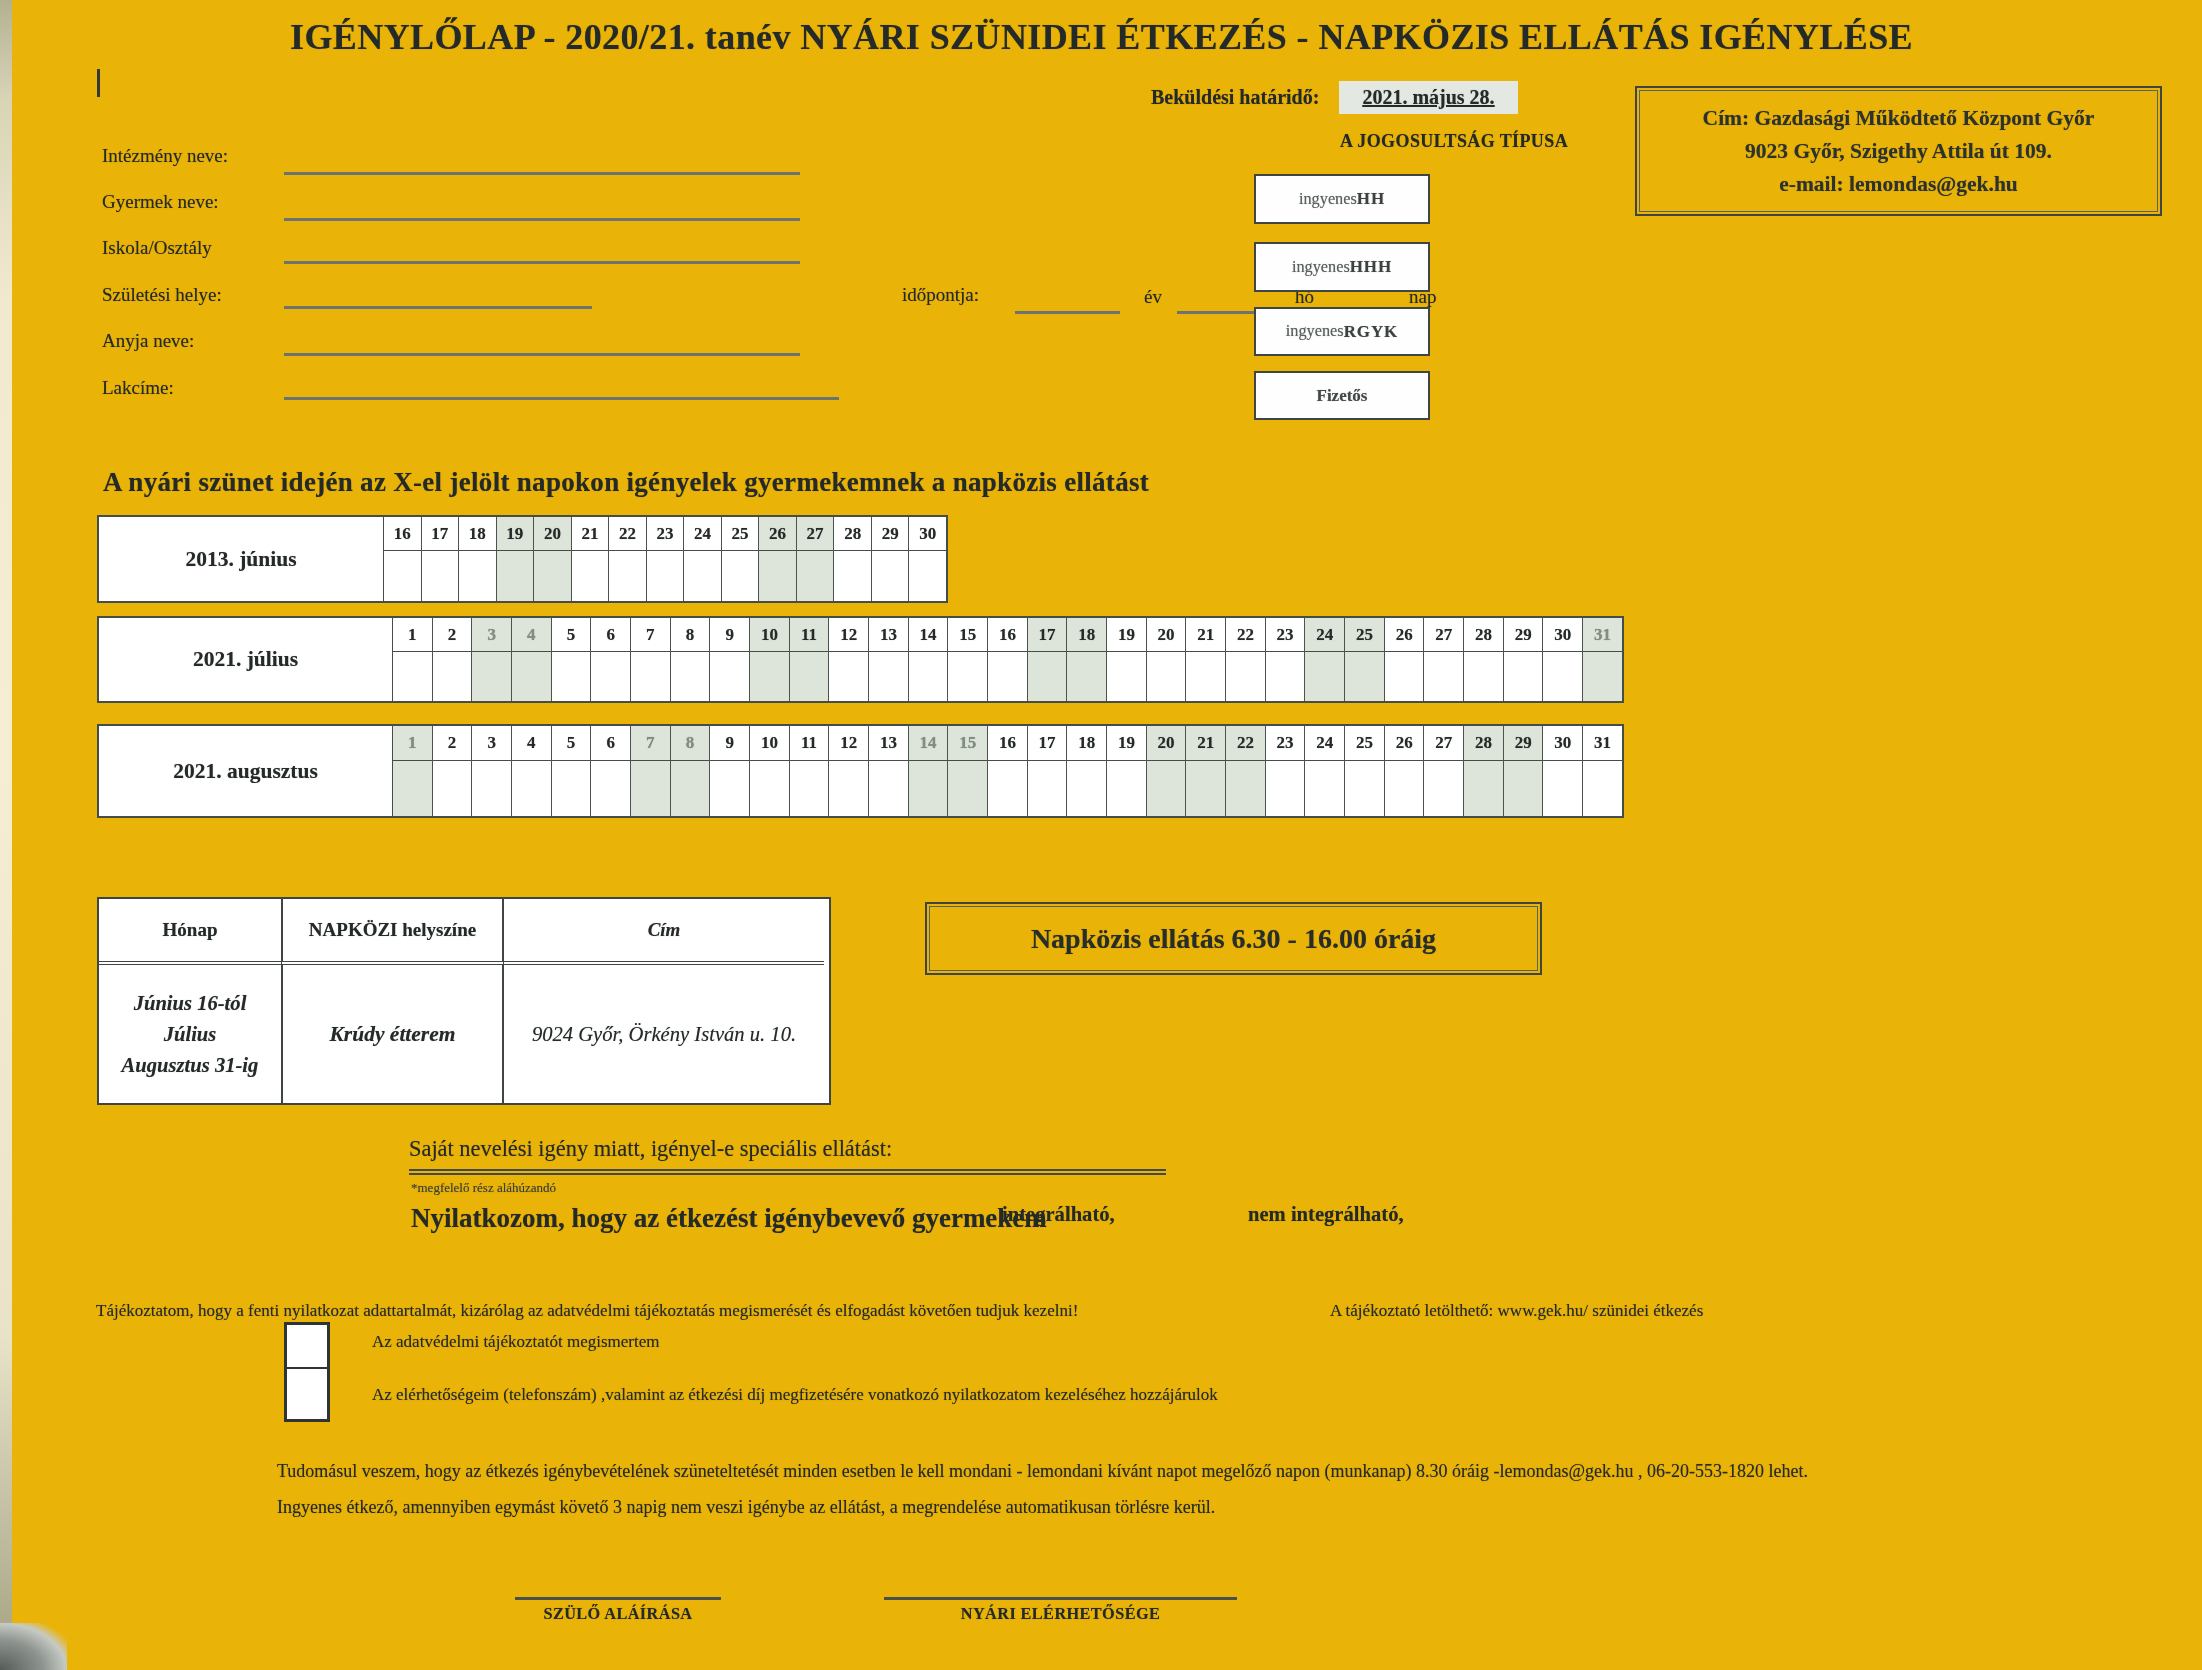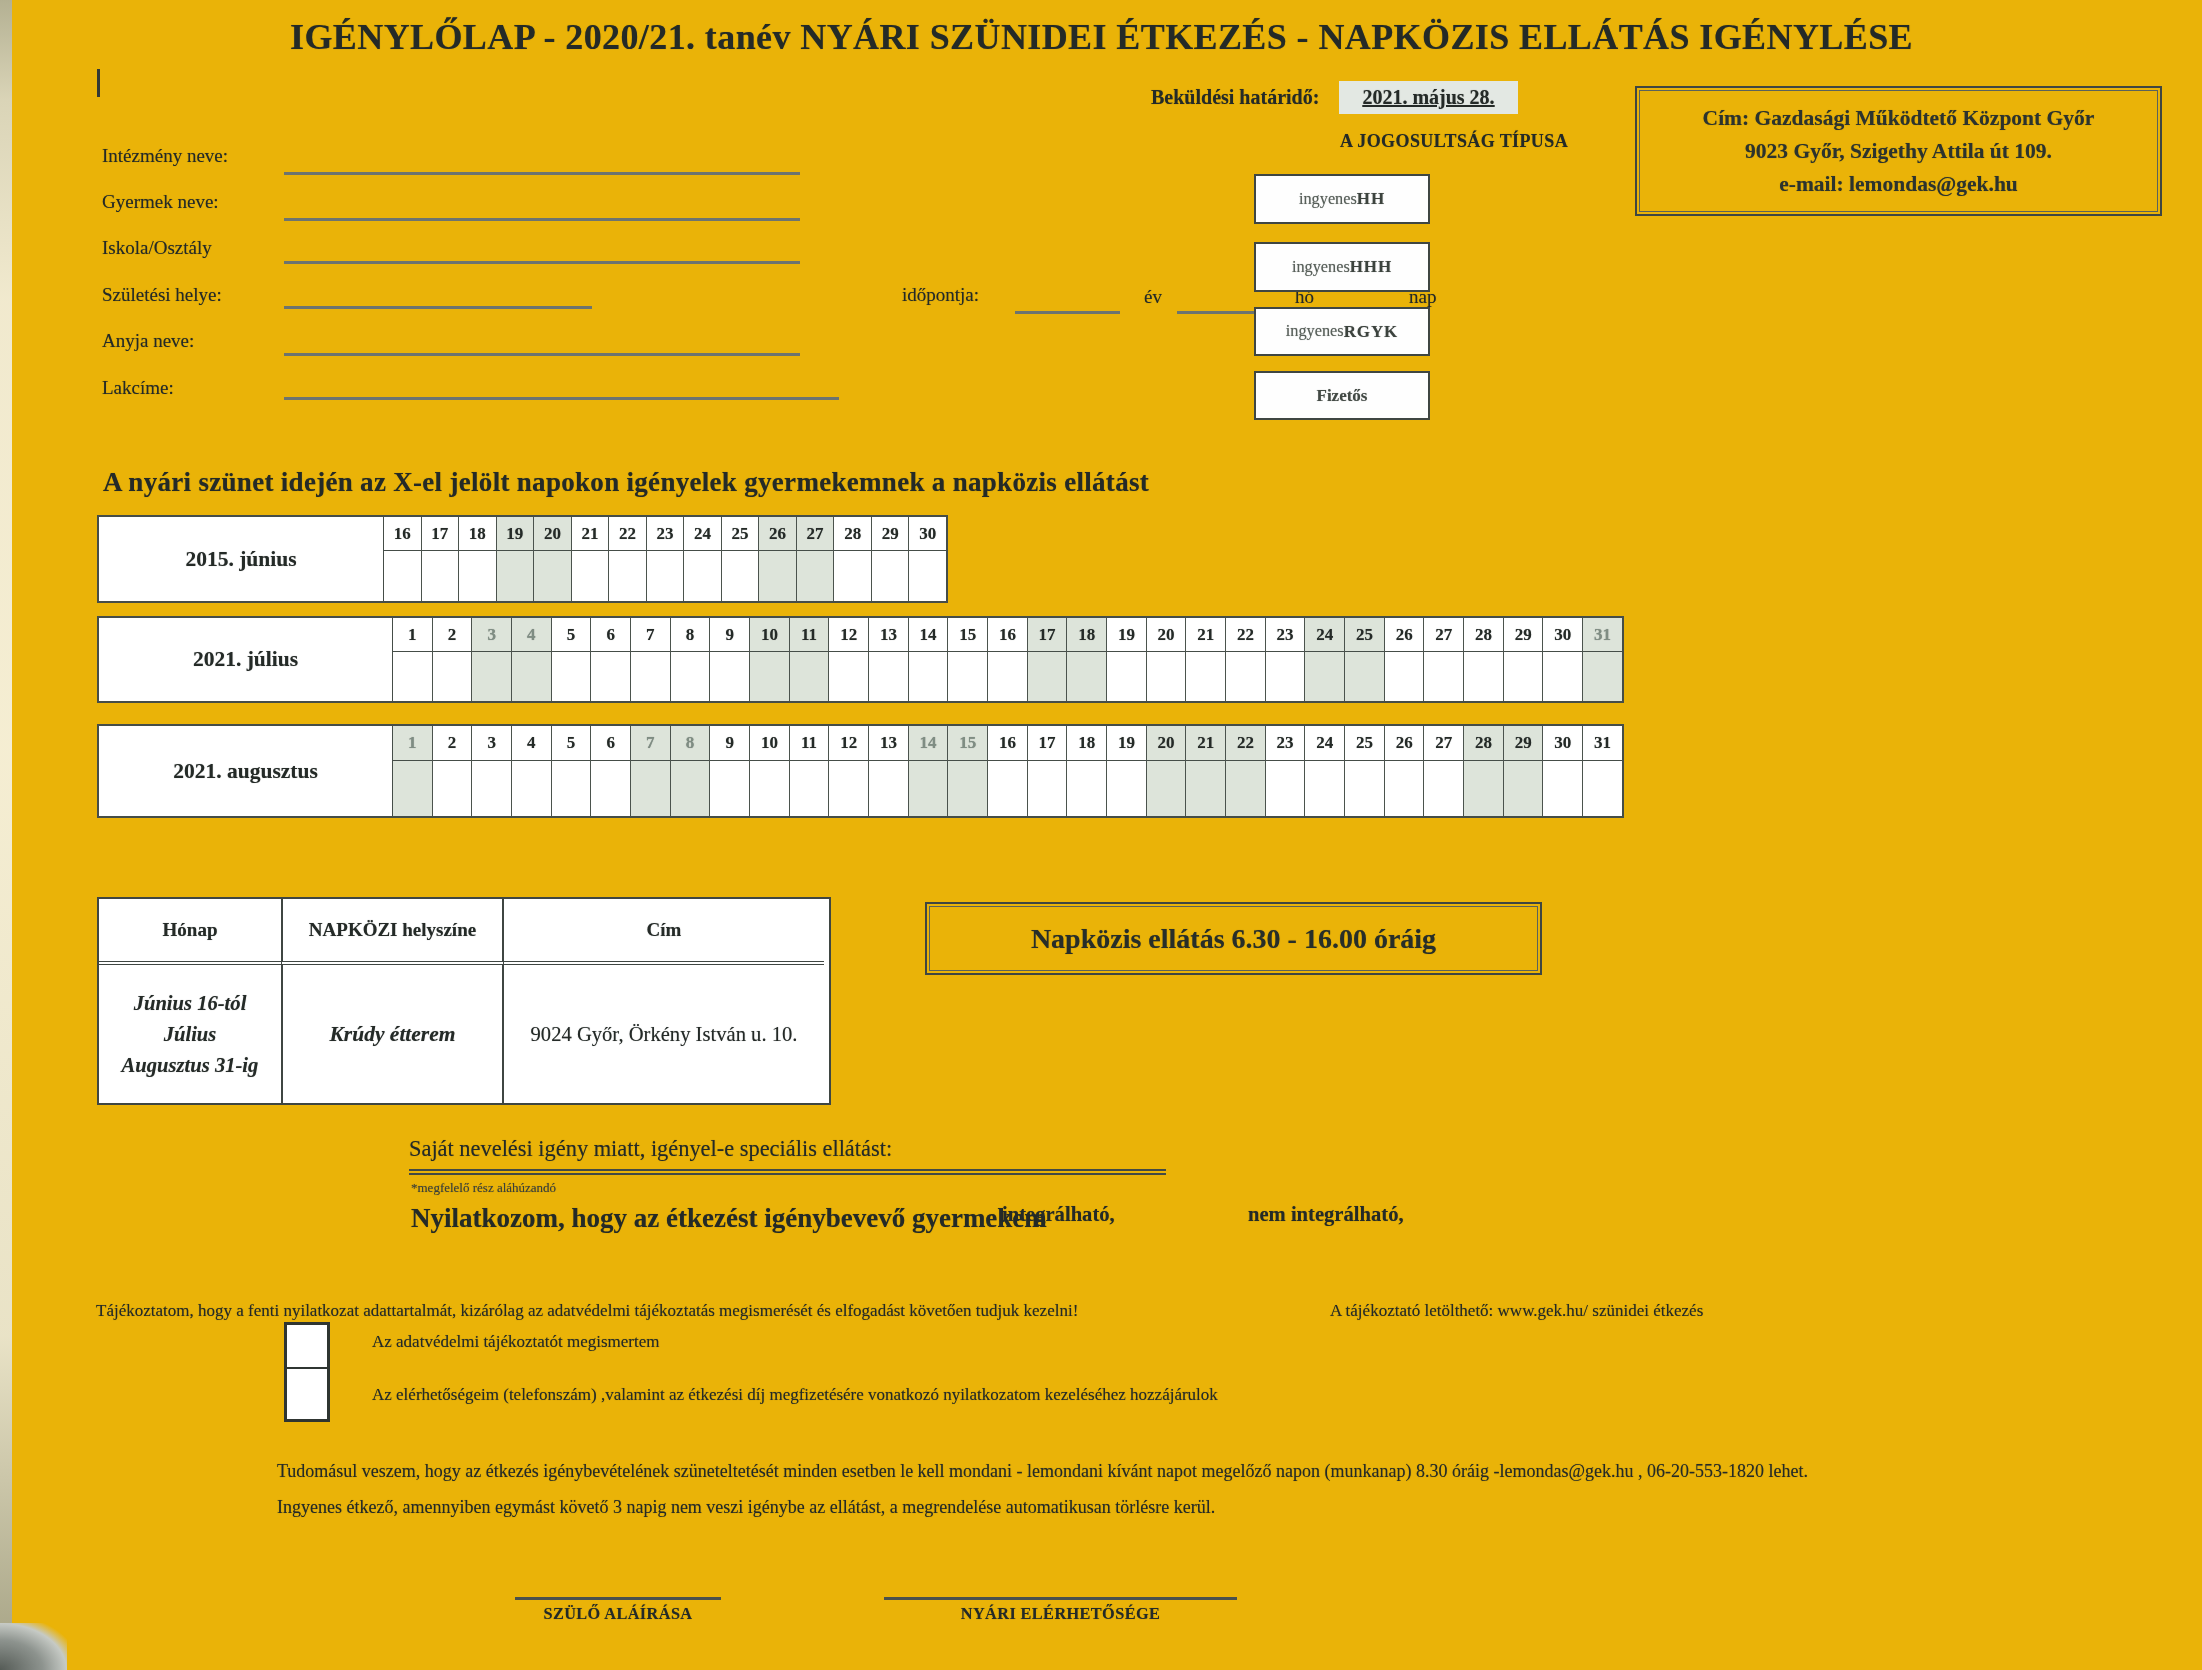--- a/index.html
+++ b/index.html
@@ -63,21 +63,21 @@
   #cal-0 .day-num{height:33px;} #cal-0 .day-box{height:50px;}
   #cal-1{left:97px;top:616px;width:1523px;} #cal-1 .cal-label{width:293px;}
   #cal-1 .day-num{height:33px;} #cal-1 .day-box{height:49px;}
   #cal-2{left:97px;top:724px;width:1523px;} #cal-2 .cal-label{width:293px;}
   #cal-2 .day-num{height:34px;} #cal-2 .day-box{height:55px;}
 
   
   .loc{left:97px;top:897px;width:730px;border:2.6px solid #3f4642;background:#fff;}
   .loc-row{display:flex;}
   .loc-cell{display:flex;flex-direction:column;align-items:center;justify-content:center;text-align:center;}
-  .loc-c1{width:182px;} .loc-c2{width:219px;border-left:2.6px solid #3f4642;border-right:2.6px solid #3f4642;} .loc-c3{width:320px;}
+  .loc-c1{width:182px;} .loc-c2{width:219px;border-left:2.6px solid #3f4642;border-right:2.6px solid #3f4642;} .loc-c3{width:320px;font-style:italic;}
   .loc-head .loc-cell{height:62px;font-weight:bold;font-size:19px;border-bottom:4.3px double #3f4642;}
   .loc-data .loc-cell{height:138px;}
   .loc-month{font-weight:bold;font-style:italic;font-size:20.6px;line-height:31px;}
   .loc-place{font-weight:bold;font-style:italic;font-size:21.5px;}
   .loc-addr{font-size:20.6px;}
 
   
   .hours{left:925px;top:902px;width:613px;height:69px;border:2.6px solid #3f4642;}
   .hours::after{content:"";position:absolute;inset:1.7px;border:0.9px solid #5a625c;pointer-events:none;}
   .hours-inner{position:absolute;inset:0;display:flex;align-items:center;justify-content:center;
@@ -171,21 +171,21 @@
     <div class="addr-inner">
       <span>Cím: Gazdasági Működtető Központ Győr</span>
       <span>9023 Győr, Szigethy Attila út 109.</span>
       <span>e-mail: lemondas@gek.hu</span>
     </div>
   </div>
 
   <div class="abs section-title">A nyári szünet idején az X-el jelölt napokon igényelek gyermekemnek  a napközis ellátást</div>
 
   <div class="cal" id="cal-0">
-    <div class="cal-label">2015. június</div>
+    <div class="cal-label">2013. június</div>
     <div class="cal-days">
         <div class="day-col">
           <div class="day-num">16</div>
           <div class="day-box"></div>
         </div>
         <div class="day-col">
           <div class="day-num">17</div>
           <div class="day-box"></div>
         </div>
         <div class="day-col">

